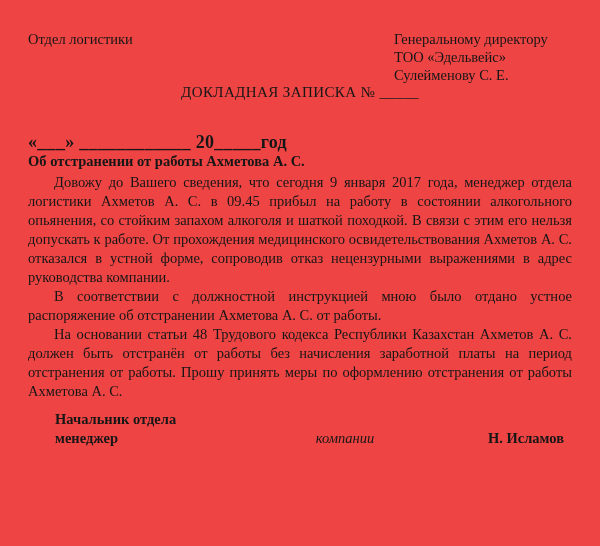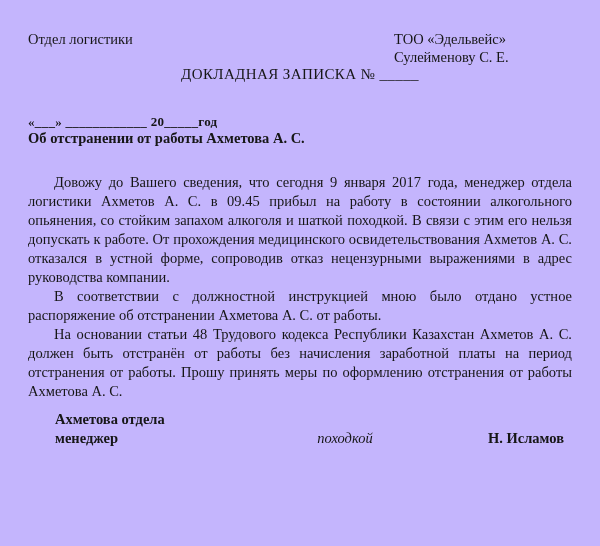--- a/index.html
+++ b/index.html
@@ -4,21 +4,21 @@
 <style>
   html, body {
     margin: 0;
     padding: 0;
     background: #ffffff;
   }
   .page {
     position: relative;
     width: 600px;
     height: 546px;
-    background: #c4b5fd;
+    background: #ef4444;
     color: #161616;
     font-family: "Liberation Serif", "DejaVu Serif", serif;
     box-sizing: border-box;
     padding: 30px 28px 0 28px;
     overflow: hidden;
   }
   .header-row {
     display: flex;
     justify-content: space-between;
     align-items: flex-start;
@@ -35,30 +35,30 @@
   }
   .recipient div { white-space: nowrap; }
   .doc-title {
     text-align: center;
     font-size: 15px;
     letter-spacing: 0.4px;
     font-weight: normal;
   }
   .date-line {
     margin-top: 31px;
-    font-size: 13px;
+    font-size: 18px;
     font-weight: bold;
     letter-spacing: 0.3px;
   }
   .subject {
     font-size: 14.5px;
     font-weight: bold;
   }
   .body-text {
-    margin-top: 26px;
+    margin-top: 3px;
     font-size: 14.5px;
     line-height: 19px;
     text-align: justify;
   }
   .body-text p {
     margin: 0;
     text-indent: 26px;
   }
   .signature-row {
     margin-top: 9px;
@@ -85,39 +85,40 @@
   }
 </style>
 </head>
 <body>
 
 <div class="page">
 
   <div class="header-row">
     <div class="sender">Отдел логистики</div>
     <div class="recipient">
+      <div>Генеральному директору</div>
       <div>ТОО «Эдельвейс»</div>
       <div>Сулейменову С. Е.</div>
     </div>
   </div>
 
   <div class="doc-title">ДОКЛАДНАЯ ЗАПИСКА № _____</div>
 
   <div class="date-line">«___» ____________ 20_____год</div>
 
   <div class="subject">Об отстранении от работы Ахметова А. С.</div>
 
   <div class="body-text">
     <p>Довожу до Вашего сведения, что сегодня 9 января 2017 года, менеджер отдела логистики Ахметов А. С. в 09.45 прибыл на работу в состоянии алкогольного опьянения, со стойким запахом алкоголя и шаткой походкой. В связи с этим его нельзя допускать к работе. От прохождения медицинского освидетельствования Ахметов А. С. отказался в устной форме, сопроводив отказ нецензурными выражениями в адрес руководства компании.</p>
     <p>В соответствии с должностной инструкцией мною было отдано устное распоряжение об отстранении Ахметова А. С. от работы.</p>
     <p>На основании статьи 48 Трудового кодекса Республики Казахстан Ахметов А. С. должен быть отстранён от работы без начисления заработной платы на период отстранения от работы. Прошу принять меры по оформлению отстранения от работы Ахметова А. С.</p>
   </div>
 
   <div class="signature-row">
     <div class="sig-position">
-      <div>Ахметова отдела</div>
+      <div>Начальник отдела</div>
       <div>менеджер</div>
     </div>
-    <div class="sig-label">походкой</div>
+    <div class="sig-label">компании</div>
     <div class="sig-name">Н. Исламов</div>
   </div>
 
 </div>
 
 </body></html>

